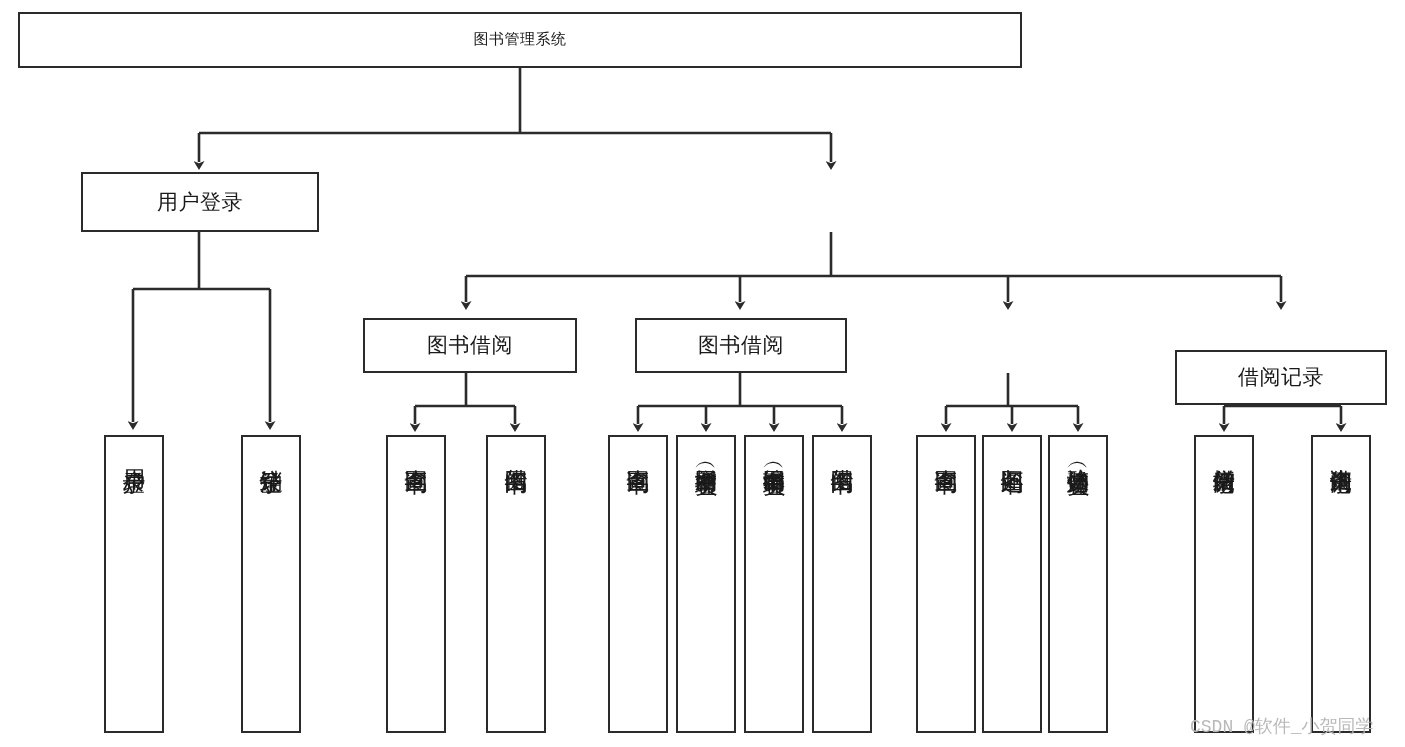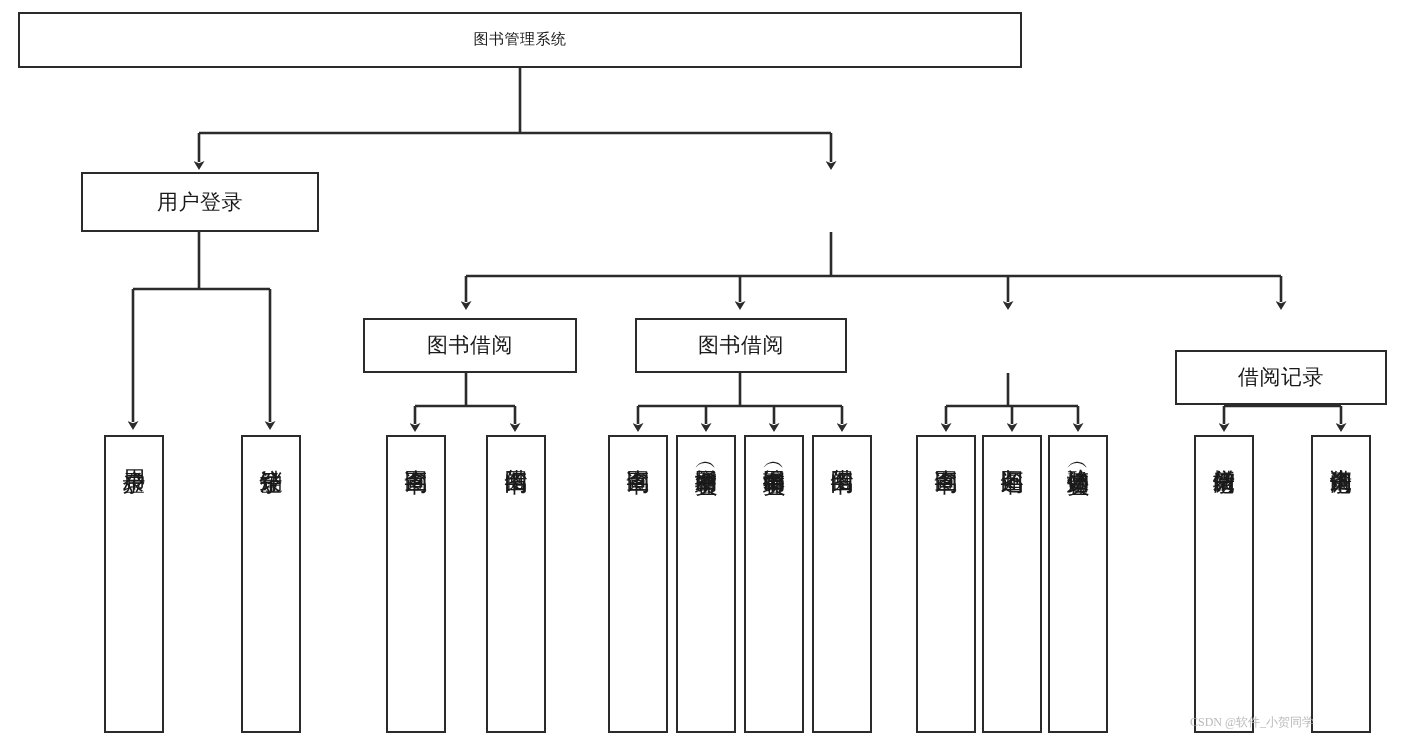--- a/index.html
+++ b/index.html
@@ -65,25 +65,25 @@
     letter-spacing: 1px;
     white-space: nowrap;
   }
   .node.v.tall .label {
     font-size: 22px;
   }
   #watermark {
     position: absolute;
     left: 1190px;
     top: 714px;
-    font-size: 12px;
+    font-size: 18px;
     color: #b9b9b9;
     white-space: nowrap;
     z-index: 5;
-    font-family: Liberation Serif, serif;
+    font-family: Liberation Mono, monospace;
   }
 </style>
 </head>
 <body>
 
 <div id="canvas">
 
   <svg id="edges" viewBox="0 0 1405 747" xmlns="http://www.w3.org/2000/svg">
     <defs>
       <marker id="arrow" markerWidth="9" markerHeight="11" refX="1" refY="5.5" orient="auto" markerUnits="userSpaceOnUse">

